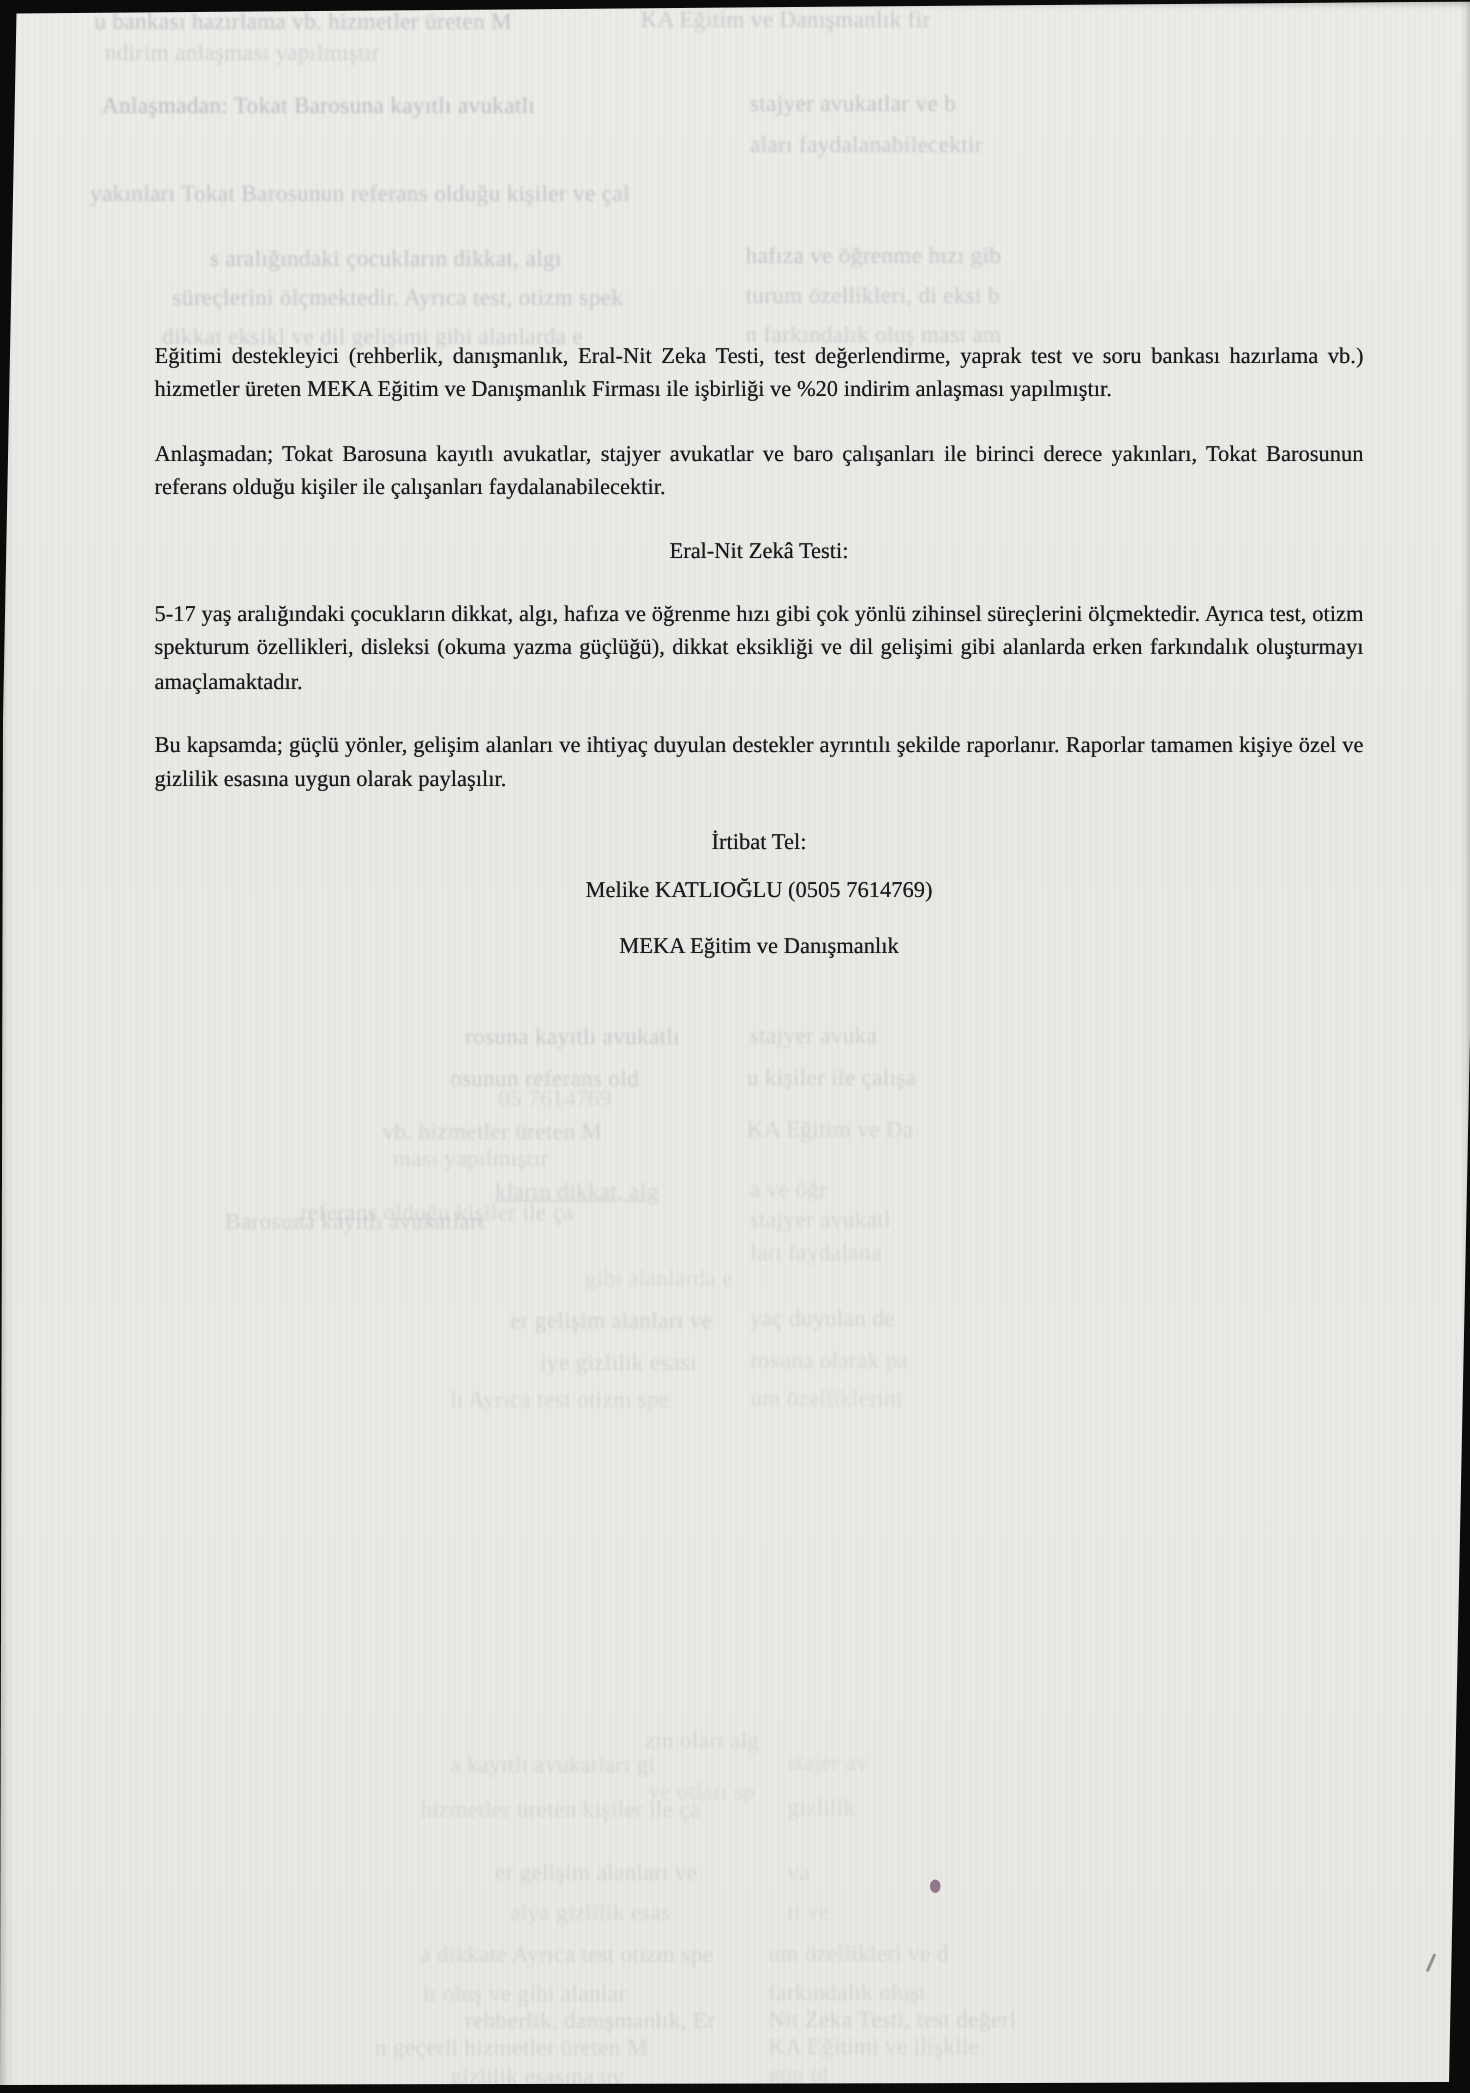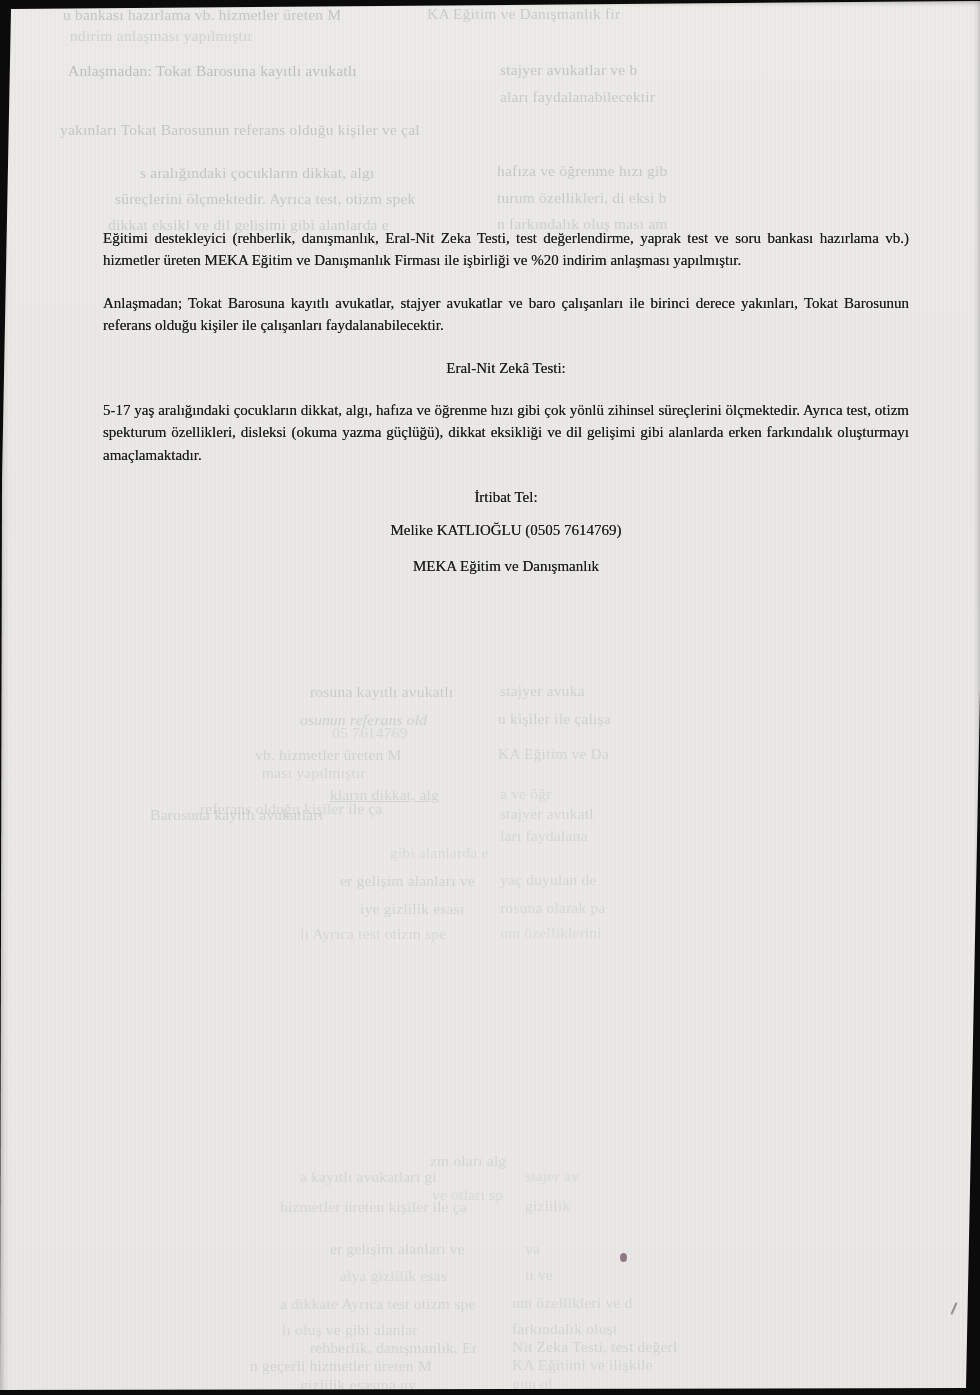--- a/index.html
+++ b/index.html
@@ -56,21 +56,21 @@
       <span class="ghost" style="left: 60px; top: 89px; opacity: 0.25; margin-top: 32px;">yakınları Tokat Barosunun referans olduğu kişiler ve çal</span>
       <span class="ghost" style="left: 500px; top: 88px; opacity: 0.23;">aları faydalanabilecektir</span>
       <span class="ghost" style="left: 140px; top: 164px; opacity: 0.26;">s aralığındaki çocukların dikkat, algı</span>
       <span class="ghost" style="left: 497px; top: 162px; opacity: 0.24;">hafıza ve öğrenme hızı gib</span>
       <span class="ghost" style="left: 115px; top: 190px; opacity: 0.24;">süreçlerini ölçmektedir. Ayrıca test, otizm spek</span>
       <span class="ghost" style="left: 497px; top: 189px; opacity: 0.22;">turum özellikleri, di eksi b</span>
       <span class="ghost" style="left: 108px; top: 216px; opacity: 0.19;">dikkat eksikl ve dil gelişimi gibi alanlarda e</span>
       <span class="ghost" style="left: 497px; top: 215px; opacity: 0.19;">n farkındalık oluş ması am</span>
       <span class="ghost" style="left: 310px; top: 683px; opacity: 0.2;">rosuna kayıtlı avukatlı</span>
       <span class="ghost" style="left: 500px; top: 682px; opacity: 0.16;">stajyer avuka</span>
-      <span class="ghost" style="left: 300px; top: 711px; opacity: 0.18; font-style: italic;">osunun referans old</span>
+      <span class="ghost" style="left: 300px; top: 711px; opacity: 0.18;">osunun referans old</span>
       <span class="ghost" style="left: 498px; top: 710px; opacity: 0.16;">u kişiler ile çalışa</span>
       <span class="ghost" style="left: 332px; top: 724px; opacity: 0.12;">05 7614769</span>
       <span class="ghost" style="left: 255px; top: 746px; opacity: 0.16;">vb. hizmetler üreten M</span>
       <span class="ghost" style="left: 498px; top: 745px; opacity: 0.14;">KA Eğitim ve Da</span>
       <span class="ghost" style="left: 262px; top: 764px; opacity: 0.13;">ması yapılmıştır</span>
       <span class="ghost" style="left: 330px; top: 786px; opacity: 0.15; text-decoration: underline;">kların dikkat, alg</span>
       <span class="ghost" style="left: 500px; top: 785px; opacity: 0.12;">a ve öğr</span>
       <span class="ghost" style="left: 150px; top: 806px; opacity: 0.16;">Barosuna kayıtlı avukatları</span>
       <span class="ghost" style="left: 500px; top: 805px; opacity: 0.13;">stajyer avukatl</span>
       <span class="ghost" style="left: 200px; top: 800px; opacity: 0.14;">referans olduğu kişiler ile ça</span>
@@ -102,20 +102,21 @@
       <span class="ghost" style="left: 512px; top: 1356px; opacity: 0.12;">KA Eğitimi ve ilişkile</span>
       <span class="ghost" style="left: 300px; top: 1376px; opacity: 0.12;">gizlilik esasına uy</span>
       <span class="ghost" style="left: 512px; top: 1375px; opacity: 0.1;">gun ol</span>
     </div>
 
   <div class="doc-text">
     <p>Eğitimi destekleyici (rehberlik, danışmanlık, Eral-Nit Zeka Testi, test değerlendirme, yaprak test ve soru bankası hazırlama vb.) hizmetler üreten MEKA Eğitim ve Danışmanlık Firması ile işbirliği ve %20 indirim anlaşması yapılmıştır.</p>
     <p>Anlaşmadan; Tokat Barosuna kayıtlı avukatlar,  stajyer avukatlar ve baro çalışanları ile birinci derece yakınları, Tokat Barosunun referans olduğu kişiler ile çalışanları faydalanabilecektir.</p>
     <p class="no-justify">Eral-Nit Zekâ Testi:</p>
     <p>5-17 yaş aralığındaki çocukların dikkat, algı, hafıza ve öğrenme hızı gibi çok yönlü zihinsel süreçlerini ölçmektedir. Ayrıca test, otizm spekturum özellikleri, disleksi (okuma yazma güçlüğü), dikkat eksikliği ve dil gelişimi gibi alanlarda erken farkındalık oluşturmayı amaçlamaktadır.</p>
+    <p>Bu kapsamda; güçlü yönler, gelişim alanları ve ihtiyaç duyulan destekler ayrıntılı şekilde raporlanır. Raporlar tamamen kişiye özel ve gizlilik esasına uygun olarak paylaşılır.</p>
     <p class="no-justify m-small">İrtibat Tel:</p>
     <p class="no-justify m-med">Melike KATLIOĞLU (0505 7614769)</p>
     <p class="no-justify">MEKA Eğitim ve Danışmanlık</p>
   </div>
 
   <div class="speck-dot"></div>
   <div class="speck-slash"></div>
 </div>
 
 </body></html>

